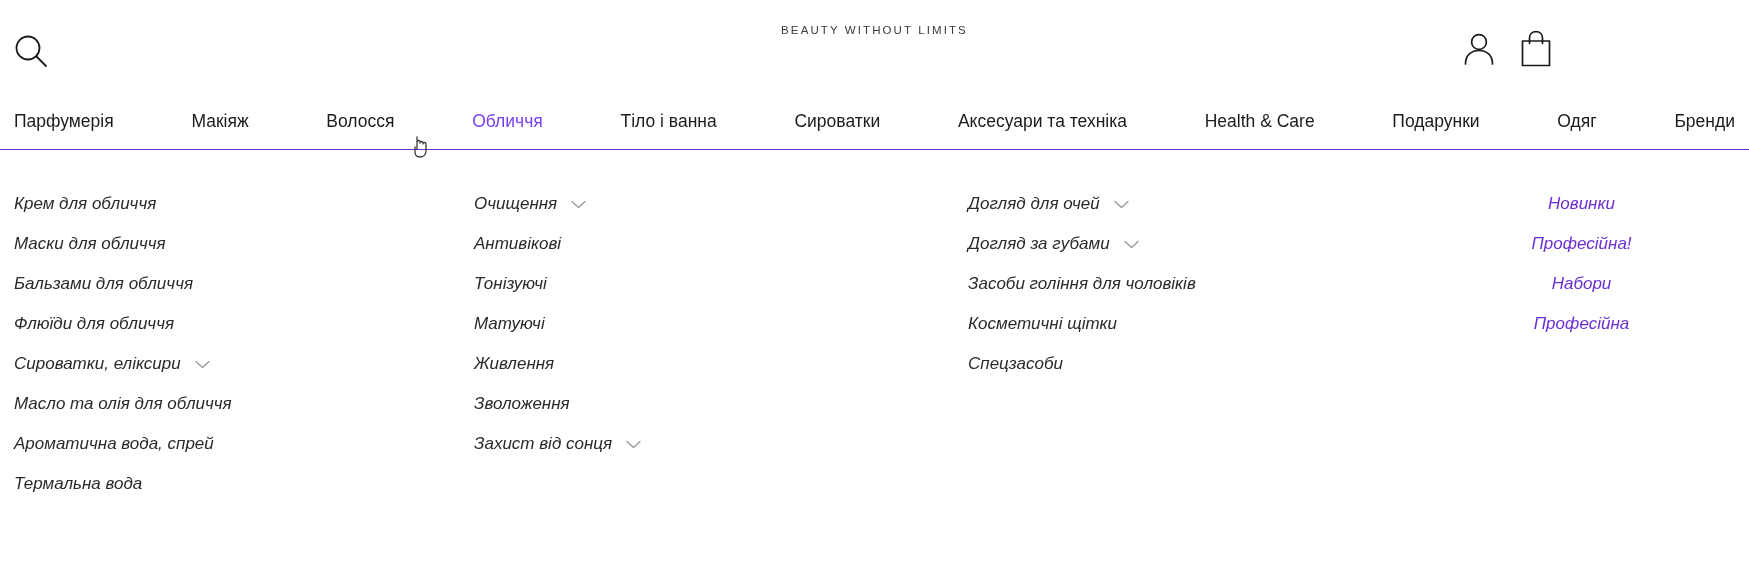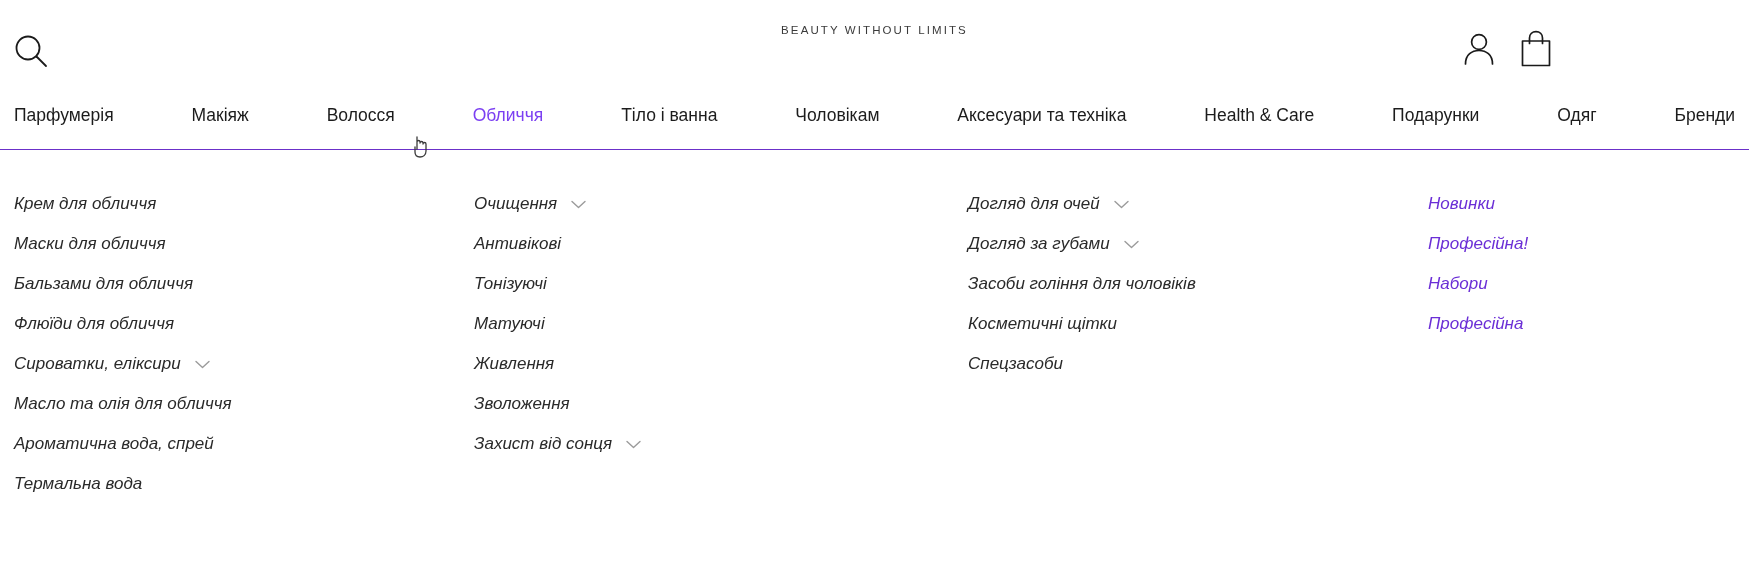--- a/index.html
+++ b/index.html
@@ -78,21 +78,21 @@
     letter-spacing: 2.1px;
     color: #3a3a3a;
     margin-top: 6px;
     font-family: "Liberation Sans", sans-serif;
   }
 
   
   .nav {
     position: relative;
     display: flex;
-    align-items: flex-start;
+    align-items: center;
     padding: 0 14px;
     height: 45px;
     border-bottom: 1.6px solid #6b30c9;
   }
   .nav-item {
     font-size: 17.5px;
     color: #1c1c1c;
     white-space: nowrap;
     cursor: pointer;
     padding-bottom: 12px;
@@ -126,21 +126,21 @@
   .col-2 { width: 462px; }
   .col-3 { width: 460px; margin-left: 32px; }
   .col-4 { flex: 1 1 auto; text-align: right; }
 
   .menu-row {
     display: flex;
     align-items: center;
     height: 40px;
     cursor: pointer;
   }
-  .col-4 .menu-row { justify-content: flex-start; }
+  .col-4 .menu-row { justify-content: center; }
 
   .menu-label {
     font-size: 17px;
     color: #2a2a2a;
     white-space: nowrap;
     font-family: "Liberation Sans", sans-serif;
     font-style: italic;
   }
   .col-4 .menu-label { color: #6b2fd6; }
 
@@ -188,21 +188,21 @@
     <div class="nav-item">Парфумерія</div>
     <div class="nav-spacer"></div>
     <div class="nav-item">Макіяж</div>
     <div class="nav-spacer"></div>
     <div class="nav-item">Волосся</div>
     <div class="nav-spacer"></div>
     <div class="nav-item active">Обличчя</div>
     <div class="nav-spacer"></div>
     <div class="nav-item">Тіло і ванна</div>
     <div class="nav-spacer"></div>
-    <div class="nav-item">Чоловікам</div>
+    <div class="nav-item">Сироватки</div>
     <div class="nav-spacer"></div>
     <div class="nav-item">Аксесуари та техніка</div>
     <div class="nav-spacer"></div>
     <div class="nav-item">Health &amp; Care</div>
     <div class="nav-spacer"></div>
     <div class="nav-item">Подарунки</div>
     <div class="nav-spacer"></div>
     <div class="nav-item">Одяг</div>
     <div class="nav-spacer"></div>
     <div class="nav-item">Бренди</div>

